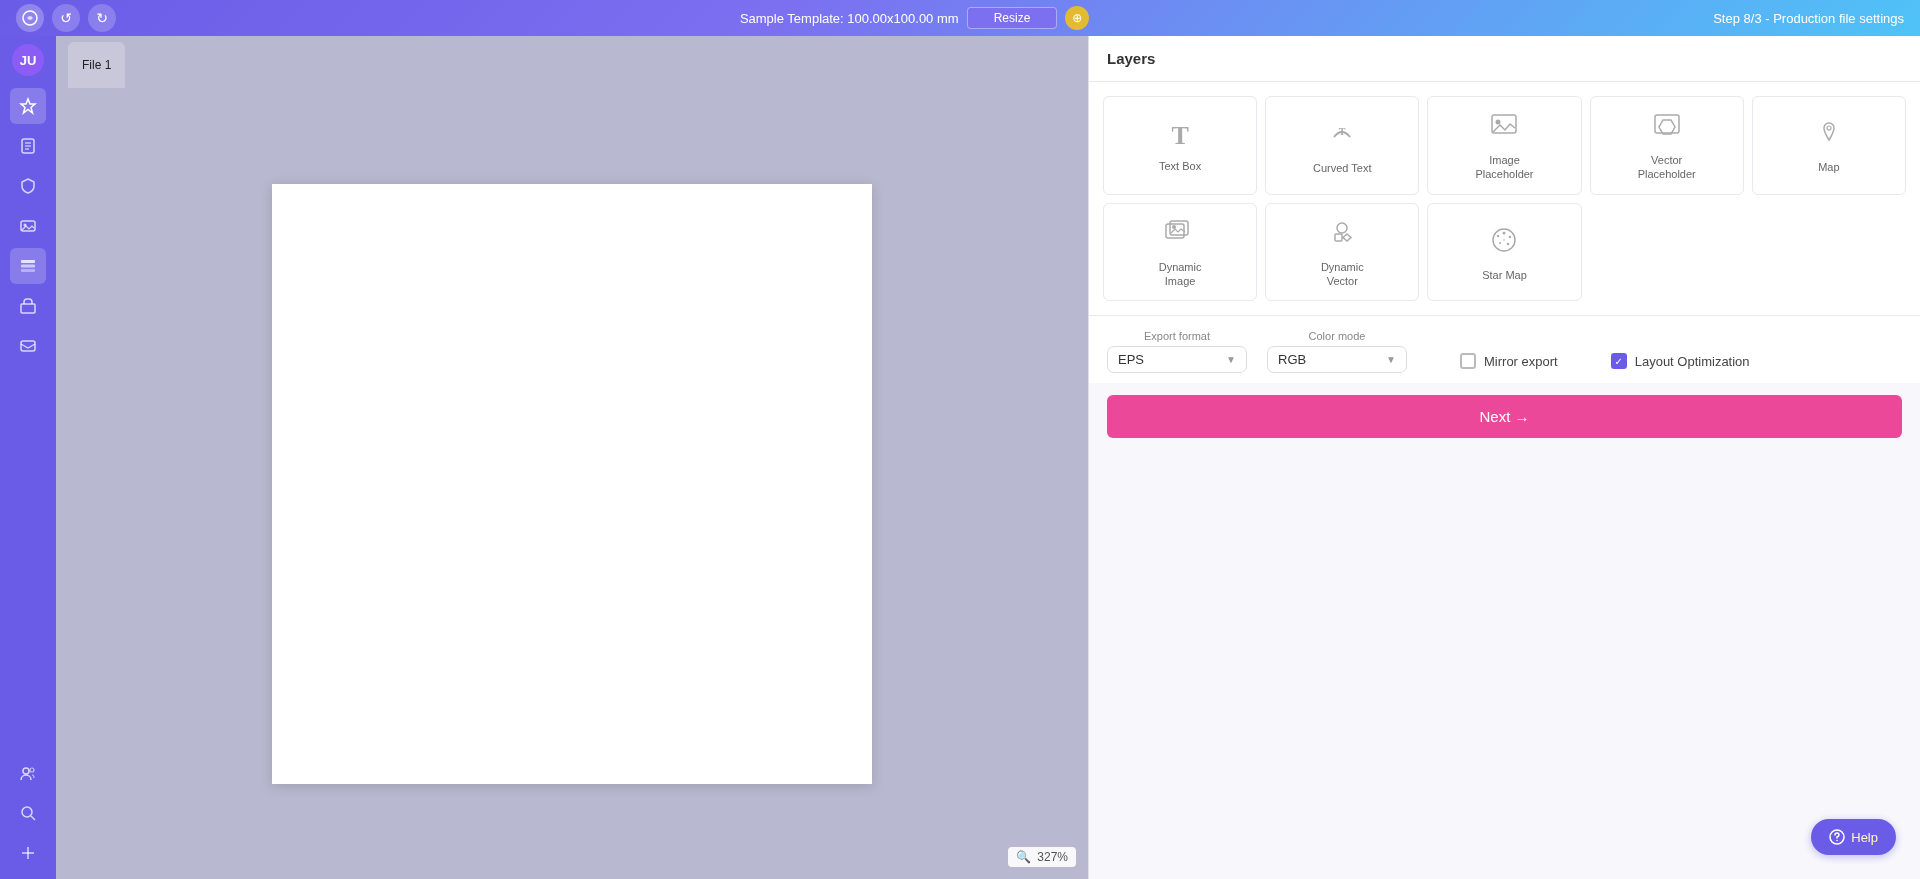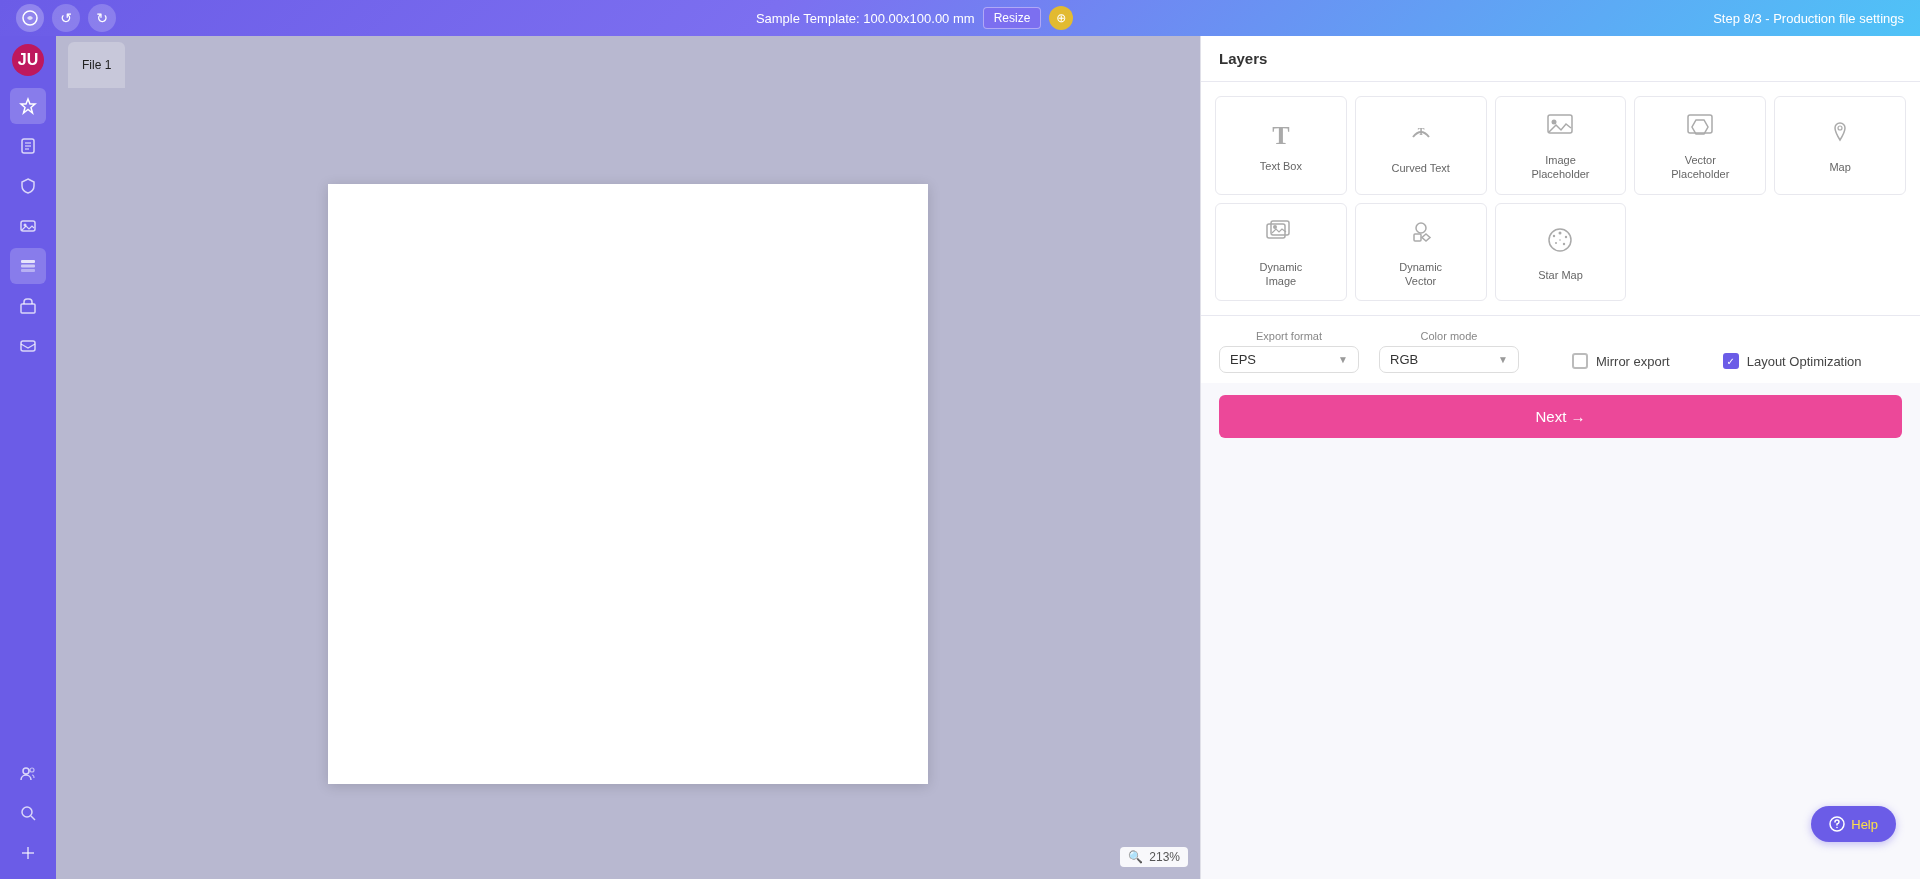--- a/index.html
+++ b/index.html
@@ -29,21 +29,21 @@
       background: rgba(255,255,255,0.2);
       border: none; cursor: pointer; color: white; font-size: 14px;
       display: flex; align-items: center; justify-content: center;
     }
     .resize-btn {
       background: #7c6ff0;
       border: 1px solid rgba(255,255,255,0.4);
       border-radius: 4px;
       color: white;
       font-size: 12px;
-      padding: 3px 10px;
+      padding: 3px 26px;
       cursor: pointer;
     }
     .cursor-icon {
       width: 24px; height: 24px;
       background: rgba(255,200,0,0.8);
       border-radius: 50%;
       display: flex; align-items: center; justify-content: center;
       font-size: 12px;
     }
 
@@ -60,22 +60,22 @@
       background: #6b5ce7;
       display: flex;
       flex-direction: column;
       align-items: center;
       padding: 8px 0;
       gap: 4px;
       flex-shrink: 0;
     }
     .sidebar-avatar {
       width: 32px; height: 32px; border-radius: 50%;
-      background: #be185d;
-      color: white; font-size: 16px; font-weight: 700;
+      background: #8b5cf6;
+      color: white; font-size: 13px; font-weight: 700;
       display: flex; align-items: center; justify-content: center;
       margin-bottom: 8px;
     }
     .sidebar-icon {
       width: 36px; height: 36px;
       border-radius: 6px;
       display: flex; align-items: center; justify-content: center;
       color: rgba(255,255,255,0.75);
       font-size: 16px;
       cursor: pointer;
@@ -133,21 +133,21 @@
       gap: 6px;
       background: rgba(255,255,255,0.9);
       border-radius: 4px;
       padding: 3px 8px;
       font-size: 12px;
       color: #555;
     }
 
     
     .right-panel {
-      width: 720px;
+      width: 832px;
       background: #f8f8fc;
       display: flex;
       flex-direction: column;
       flex-shrink: 0;
       border-left: 1px solid #e0e0e8;
     }
 
     
     .layers-header {
       padding: 14px 18px;
@@ -243,24 +243,24 @@
       margin: 12px 18px;
       display: flex;
       align-items: center;
       justify-content: center;
       gap: 8px;
     }
 
     
     .help-btn {
       position: fixed;
-      bottom: 37px;
+      bottom: 24px;
       right: 24px;
       background: #6b5ce7;
-      color: #fde047;
+      color: #fef9c3;
       border: none;
       border-radius: 24px;
       padding: 10px 18px;
       font-size: 13px;
       cursor: pointer;
       display: flex;
       align-items: center;
       gap: 6px;
       box-shadow: 0 2px 8px rgba(107,92,231,0.4);
     }
@@ -362,21 +362,21 @@
   </div>
 
   <div class="canvas-area">
     <div class="canvas-tab-bar">
       <div class="canvas-tab active">File 1</div>
     </div>
     <div class="canvas-wrapper">
       <div class="canvas-page"></div>
       <div class="zoom-indicator">
         <span>🔍</span>
-        <span>213%</span>
+        <span>327%</span>
       </div>
     </div>
   </div>
 
   <div class="right-panel">
     <div class="layers-header">Layers</div>
 
     <div class="layer-items-grid">
 
       <div class="layer-item">

